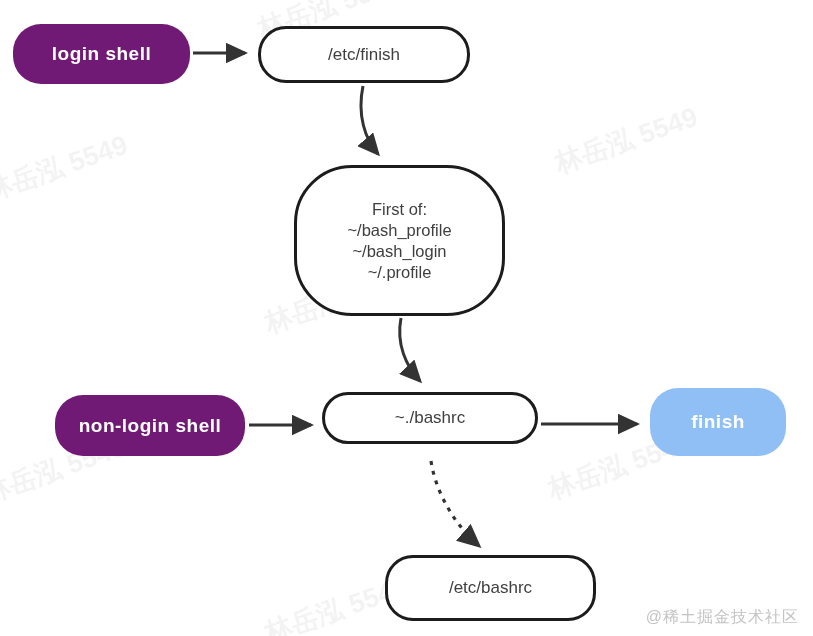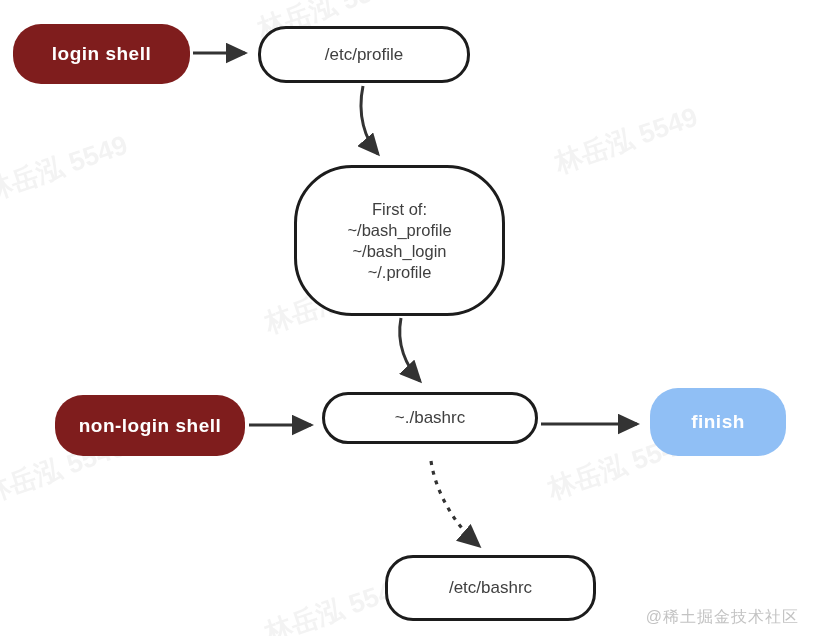--- a/index.html
+++ b/index.html
@@ -29,21 +29,21 @@
     text-align: center;
     box-sizing: border-box;
   }
   .node.terminal {
     color: #ffffff;
     font-weight: 600;
     font-size: 19px;
     letter-spacing: 0.5px;
     border-radius: 28px;
   }
-  .node.pink  { background: #7f1d1d; }
+  .node.pink  { background: #701a75; }
   .node.blue  { background: #90BFF5; }
   .node.process {
     background: #ffffff;
     border: 3px solid #1c1c1c;
     border-radius: 28px;
     color: #3f3f3f;
     font-size: 17px;
   }
   .node.multiline {
     border-radius: 58px;
@@ -112,21 +112,21 @@
     <path d="M249,425 L311,425" stroke="#333333" stroke-width="3" fill="none" marker-end="url(#arrowhead)"></path>
     <path d="M541,424 L637,424" stroke="#333333" stroke-width="3" fill="none" marker-end="url(#arrowhead)"></path>
     <path d="M431,461 C436,494 456,526 479,546" stroke="#333333" stroke-width="3.2" fill="none" stroke-dasharray="4 6" marker-end="url(#arrowhead)"></path>
   </svg>
 
   <div class="node terminal pink n-login">
     <span>login shell</span>
   </div>
 
   <div class="node process n-profile">
-    <span>/etc/profile</span>
+    <span>/etc/finish</span>
   </div>
 
   <div class="node terminal pink n-nonlogin">
     <span>non-login shell</span>
   </div>
 
   <div class="node process multiline n-firstof">
     <div>
       <span class="line">First of:</span>
       <span class="line">~/bash_profile</span>

